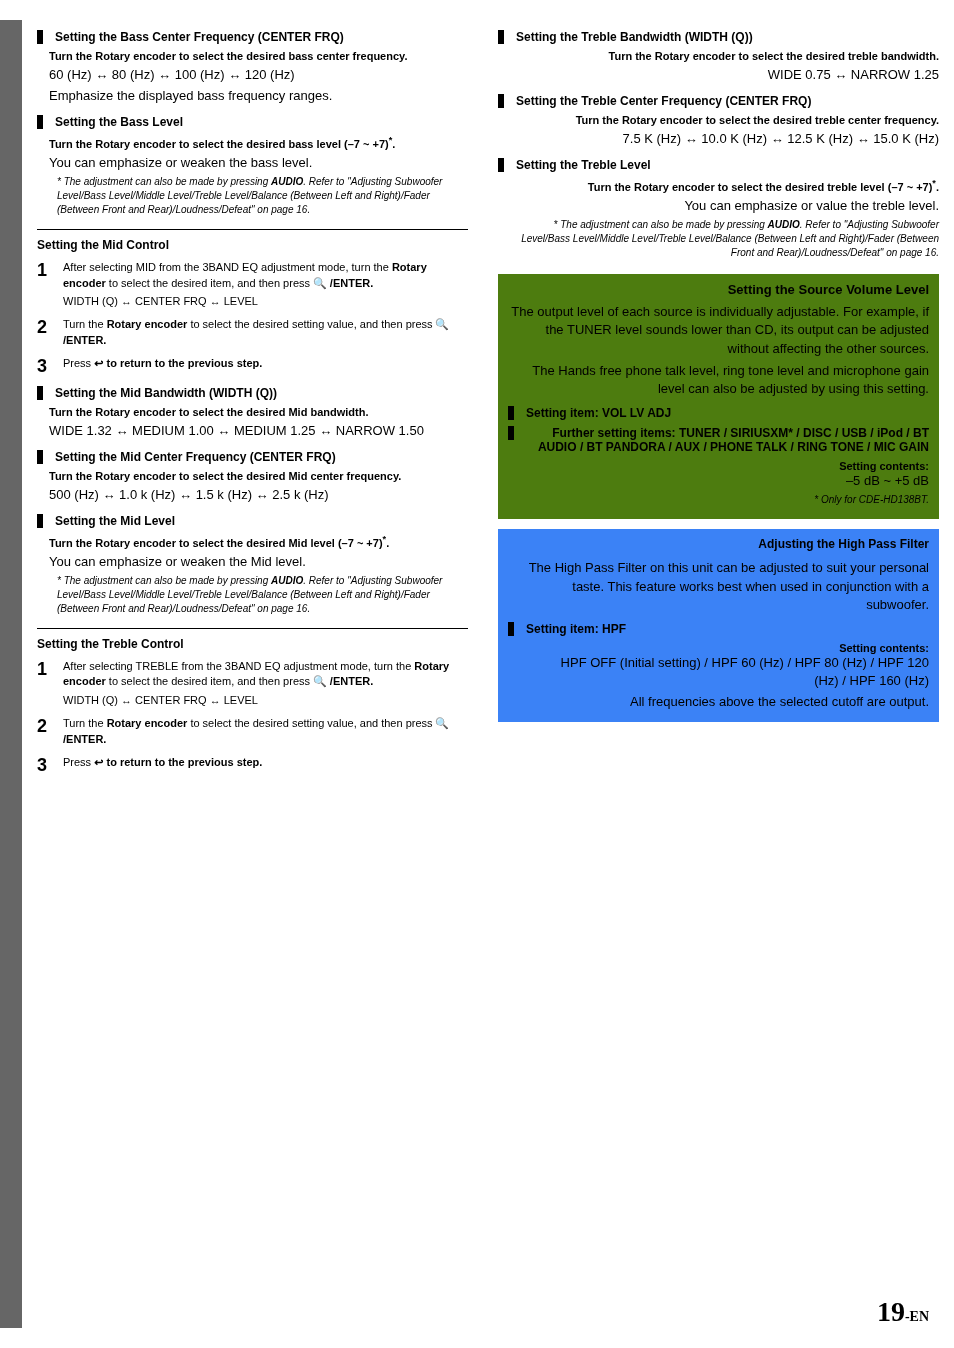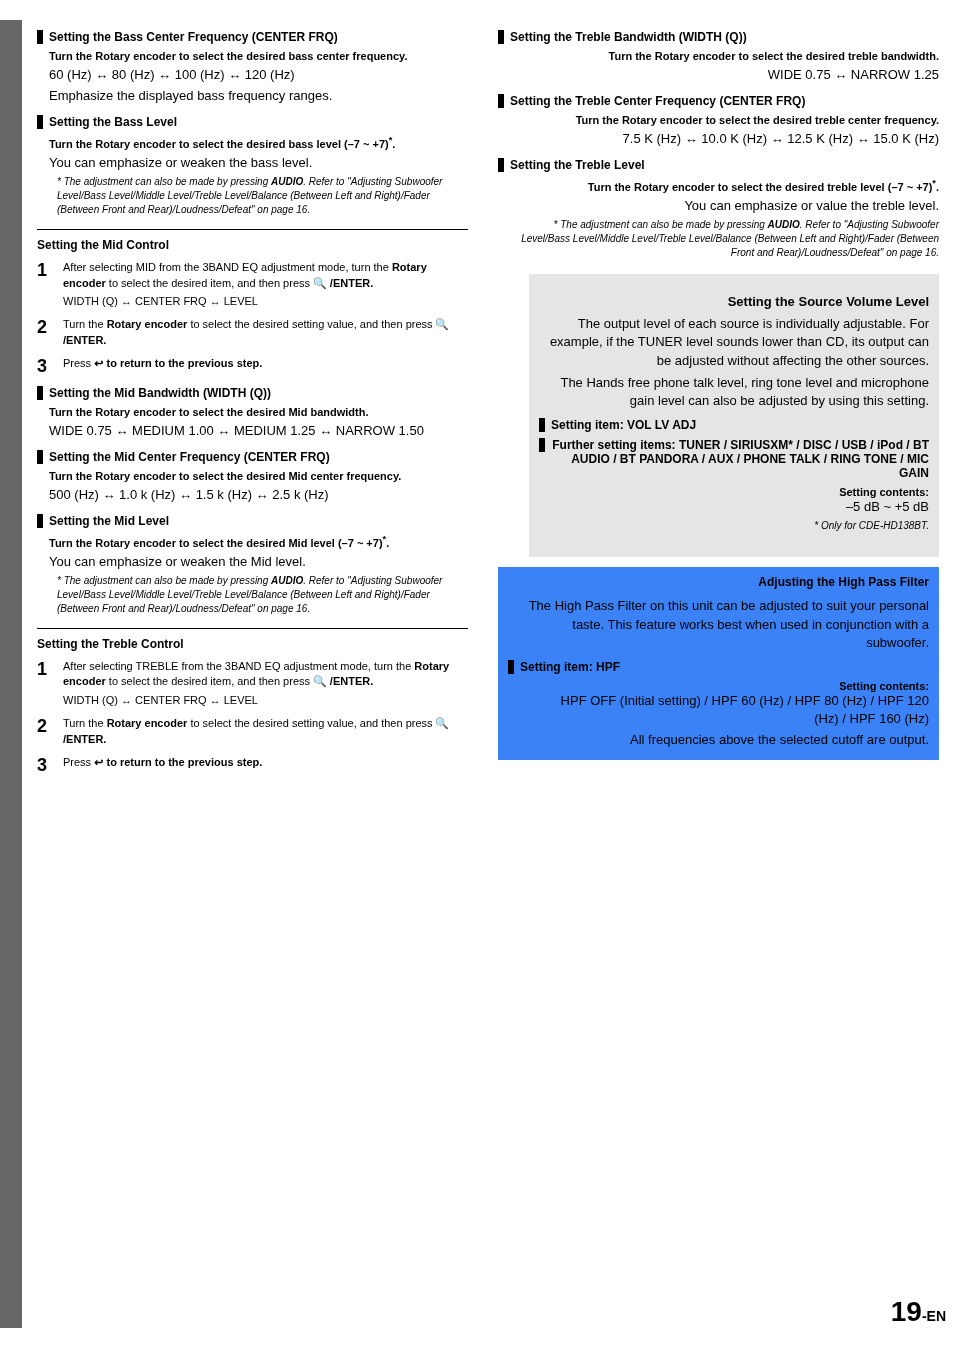--- a/index.html
+++ b/index.html
@@ -41,21 +41,21 @@
     }
     .section-block {
       margin-bottom: 10px;
     }
     .section-heading {
       font-size: 12px;
       font-weight: bold;
       margin-bottom: 6px;
       display: flex;
       align-items: flex-start;
-      gap: 6px;
+      gap: 12px;
     }
     .black-bar {
       display: inline-block;
       width: 6px;
       min-width: 6px;
       height: 14px;
       background: #000;
       margin-top: 0px;
       flex-shrink: 0;
     }
@@ -99,41 +99,41 @@
       font-weight: bold;
       min-width: 18px;
       line-height: 1.2;
     }
     .num-content {
       flex: 1;
       font-size: 11px;
       line-height: 1.4;
     }
     .highlighted-section {
-      background: #e5e5e5;
-      padding: 20px 10px;
+      background: #4d7c0f;
+      padding: 8px 10px;
       margin-bottom: 10px;
-      margin-left: 31px;
     }
     .highlighted-section .major-heading {
       font-size: 13px;
       font-weight: bold;
       margin-bottom: 6px;
     }
     .highlighted-section-alt {
       background: #3b82f6;
       padding: 8px 10px;
       margin-bottom: 10px;
     }
     .page-number {
       position: absolute;
       bottom: 20px;
-      right: 8px;
+      right: 25px;
       font-size: 28px;
       font-weight: bold;
+      font-family: Liberation Serif, serif;
     }
     .page-number-sub {
       font-size: 14px;
       font-weight: bold;
     }
     b { font-weight: bold; }
   </style>
 </head>
 <body>
 
@@ -195,21 +195,21 @@
       </div>
 
       <div class="section-block">
         <div class="section-heading">
           <span class="black-bar"></span>
           <span>Setting the Mid Bandwidth (WIDTH (Q))</span>
         </div>
         <div class="sub-heading">
           Turn the <b>Rotary encoder</b> to select the desired Mid bandwidth.
         </div>
-        <div class="body-text">WIDE 0.75 ↔ MEDIUM 1.00 ↔ MEDIUM 1.25 ↔ NARROW 1.50</div>
+        <div class="body-text">WIDE 1.32 ↔ MEDIUM 1.00 ↔ MEDIUM 1.25 ↔ NARROW 1.50</div>
       </div>
 
       <div class="section-block">
         <div class="section-heading">
           <span class="black-bar"></span>
           <span>Setting the Mid Center Frequency (CENTER FRQ)</span>
         </div>
         <div class="sub-heading">
           Turn the <b>Rotary encoder</b> to select the desired Mid center frequency.
         </div>

